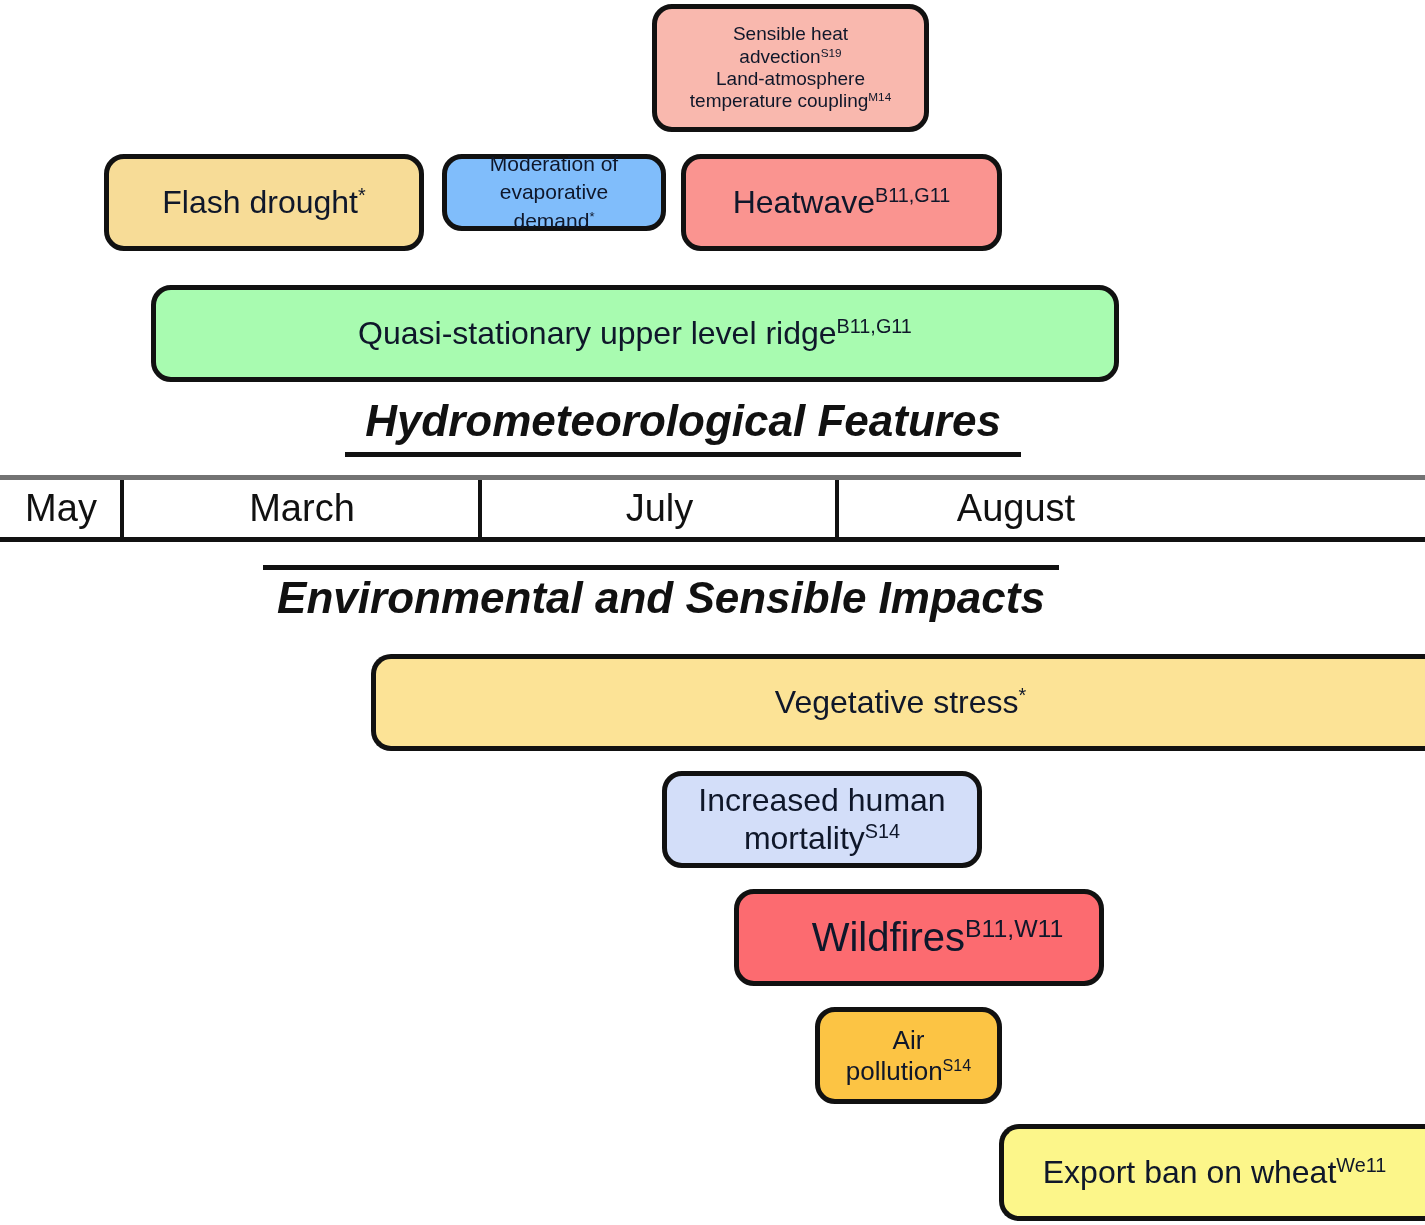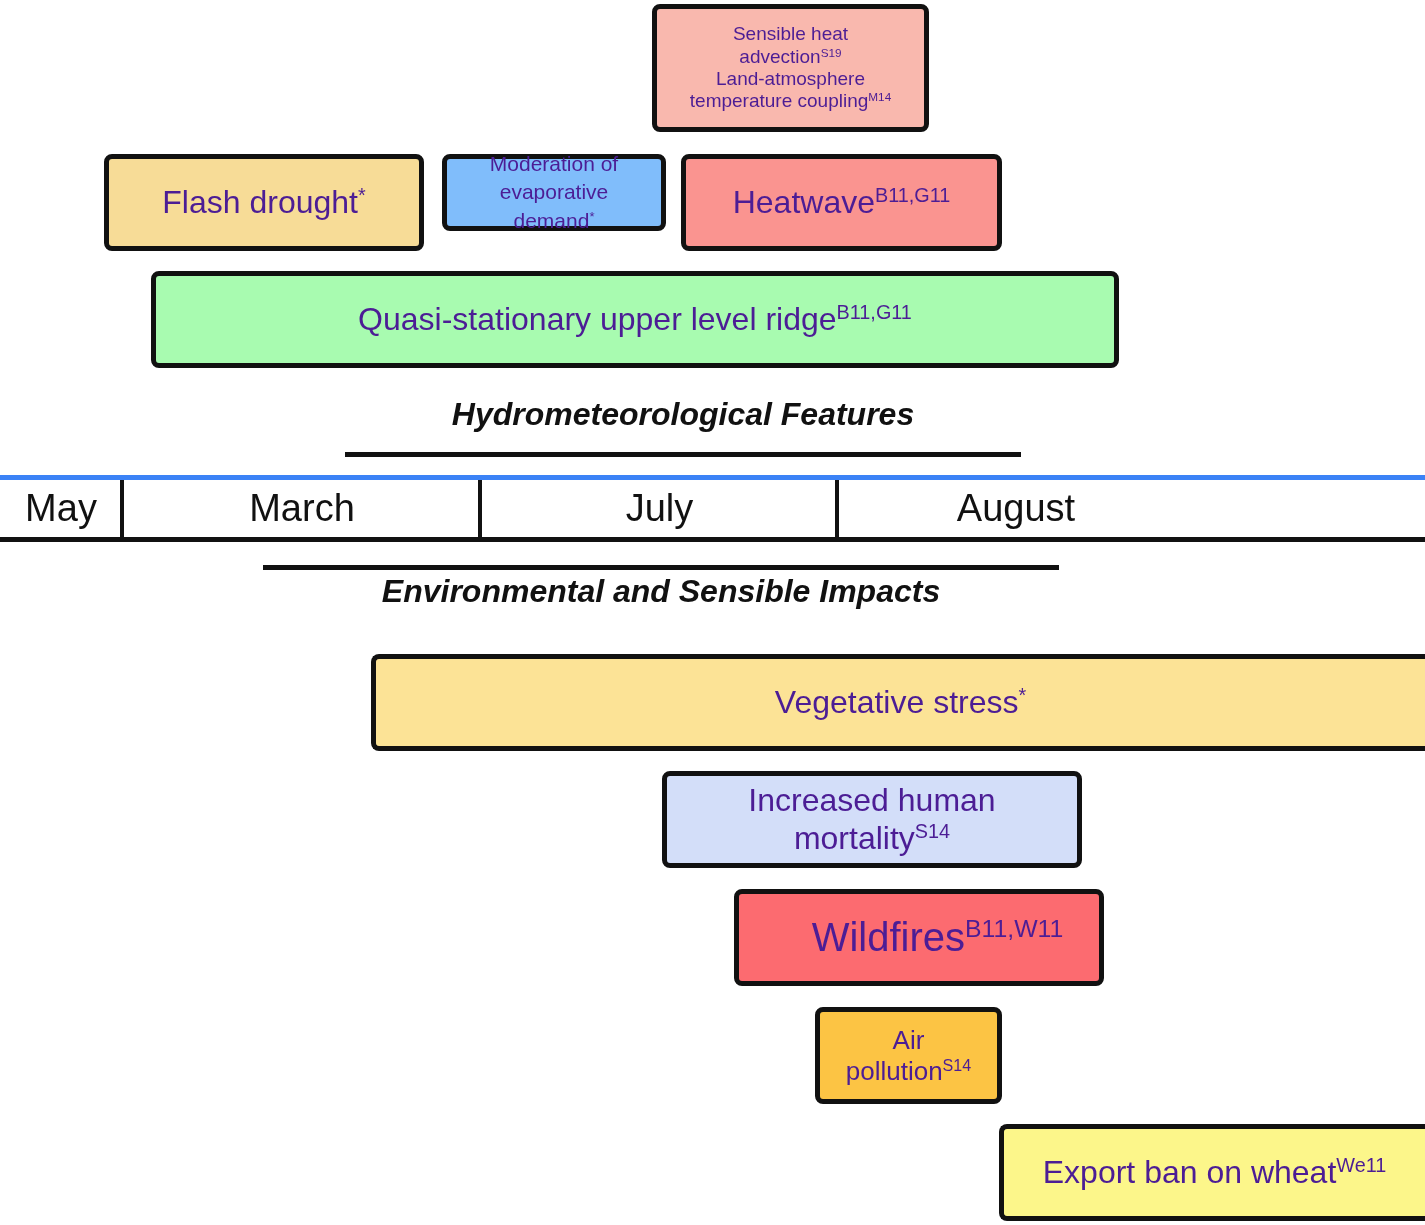--- a/index.html
+++ b/index.html
@@ -1,28 +1,28 @@
 <!DOCTYPE html>
 <html><head>
 <meta charset="utf-8">
 <style>
   html, body { margin: 0; padding: 0; background: #ffffff; }
   body { width: 1425px; height: 1225px; position: relative; overflow: hidden;
          font-family: "Liberation Sans", "DejaVu Sans", sans-serif; color: #111; }
-  .box { position: absolute; box-sizing: border-box; border: 5px solid #111; border-radius: 8px;
+  .box { position: absolute; box-sizing: border-box; border: 5px solid #111; border-radius: 20px;
          display: flex; align-items: center; justify-content: center; text-align: center;
-         line-height: 1.18; color: #4c1d95; }
+         line-height: 1.18; color: #0f172a; }
   .box .lbl { display: block; }
   .box sup { font-size: 0.62em; vertical-align: 0.55em; line-height: 0; }
   .open-right { border-right: none; border-top-right-radius: 0; border-bottom-right-radius: 0; }
-  .heading { position: absolute; font-weight: bold; font-style: italic; font-size: 32px;
+  .heading { position: absolute; font-weight: bold; font-style: italic; font-size: 44px;
              white-space: nowrap; text-align: center; }
   .rule { position: absolute; height: 5px; background: #111; }
   .timeline { position: absolute; left: 0; top: 475px; width: 1425px; height: 67px; box-sizing: border-box;
-              border-top: 5px solid #3b82f6; border-bottom: 5px solid #111; text-align: right; }
+              border-top: 5px solid #737373; border-bottom: 5px solid #111; text-align: right; }
   .month { position: absolute; top: 0; height: 100%; display: flex; align-items: center; justify-content: center;
            font-size: 38px; box-sizing: border-box; }
   .month.divider { border-left: 4px solid #111; }
 </style>
 </head>
 <body>
 
 <div class="box" style="left: 652px; top: 4px; width: 277px; height: 128px; font-size: 19px; background: rgb(249, 184, 174);">
   <span class="lbl">
     <span>Sensible heat</span><br>
@@ -41,42 +41,42 @@
     <span>Moderation of</span><br>
     <span>evaporative</span><br>
     <span>demand</span><sup>*</sup>
   </span>
 </div>
 
 <div class="box" style="left: 681px; top: 154px; width: 321px; height: 97px; font-size: 32px; background: rgb(250, 148, 144);">
   <span class="lbl"><span>Heatwave</span><sup>B11,G11</sup></span>
 </div>
 
-<div class="box" style="left: 151px; top: 271px; width: 968px; height: 97px; font-size: 32px; background: rgb(168, 251, 176);">
+<div class="box" style="left: 151px; top: 285px; width: 968px; height: 97px; font-size: 32px; background: rgb(168, 251, 176);">
   <span class="lbl"><span>Quasi-stationary upper level ridge</span><sup>B11,G11</sup></span>
 </div>
 
 <div class="heading" style="left:345px; top:396px; width:676px;">Hydrometeorological Features</div>
 <div class="rule" style="left:345px; top:452px; width:676px;"></div>
 
 <div class="timeline">
   <div class="month" style="left:0; width:122px;">May</div>
   <div class="month divider" style="left:120px; width:360px;">March</div>
   <div class="month divider" style="left:835px; width:358px;">August</div>
   <div class="month divider" style="left:478px; width:359px;">July</div>
 </div>
 
 <div class="rule" style="left:263px; top:565px; width:796px;"></div>
 <div class="heading" style="left:263px; top:573px; width:796px;">Environmental and Sensible Impacts</div>
 
 <div class="box open-right" style="left: 371px; top: 654px; width: 1054px; height: 97px; font-size: 32px; background: rgb(252, 227, 150);">
   <span class="lbl"><span>Vegetative stress</span><sup>*</sup></span>
 </div>
 
-<div class="box" style="left: 662px; top: 771px; width: 420px; height: 97px; font-size: 32px; background: rgb(211, 222, 249); align-items: center;">
+<div class="box" style="left: 662px; top: 771px; width: 320px; height: 97px; font-size: 32px; background: rgb(211, 222, 249); align-items: center;">
   <span class="lbl">
     <span>Increased human</span><br>
     <span>mortality</span><sup>S14</sup>
   </span>
 </div>
 
 <div class="box" style="left: 734px; top: 889px; width: 370px; height: 97px; font-size: 40px; background: rgb(252, 107, 112); padding-left: 37px;">
   <span class="lbl"><span>Wildfires</span><sup>B11,W11</sup></span>
 </div>
 

